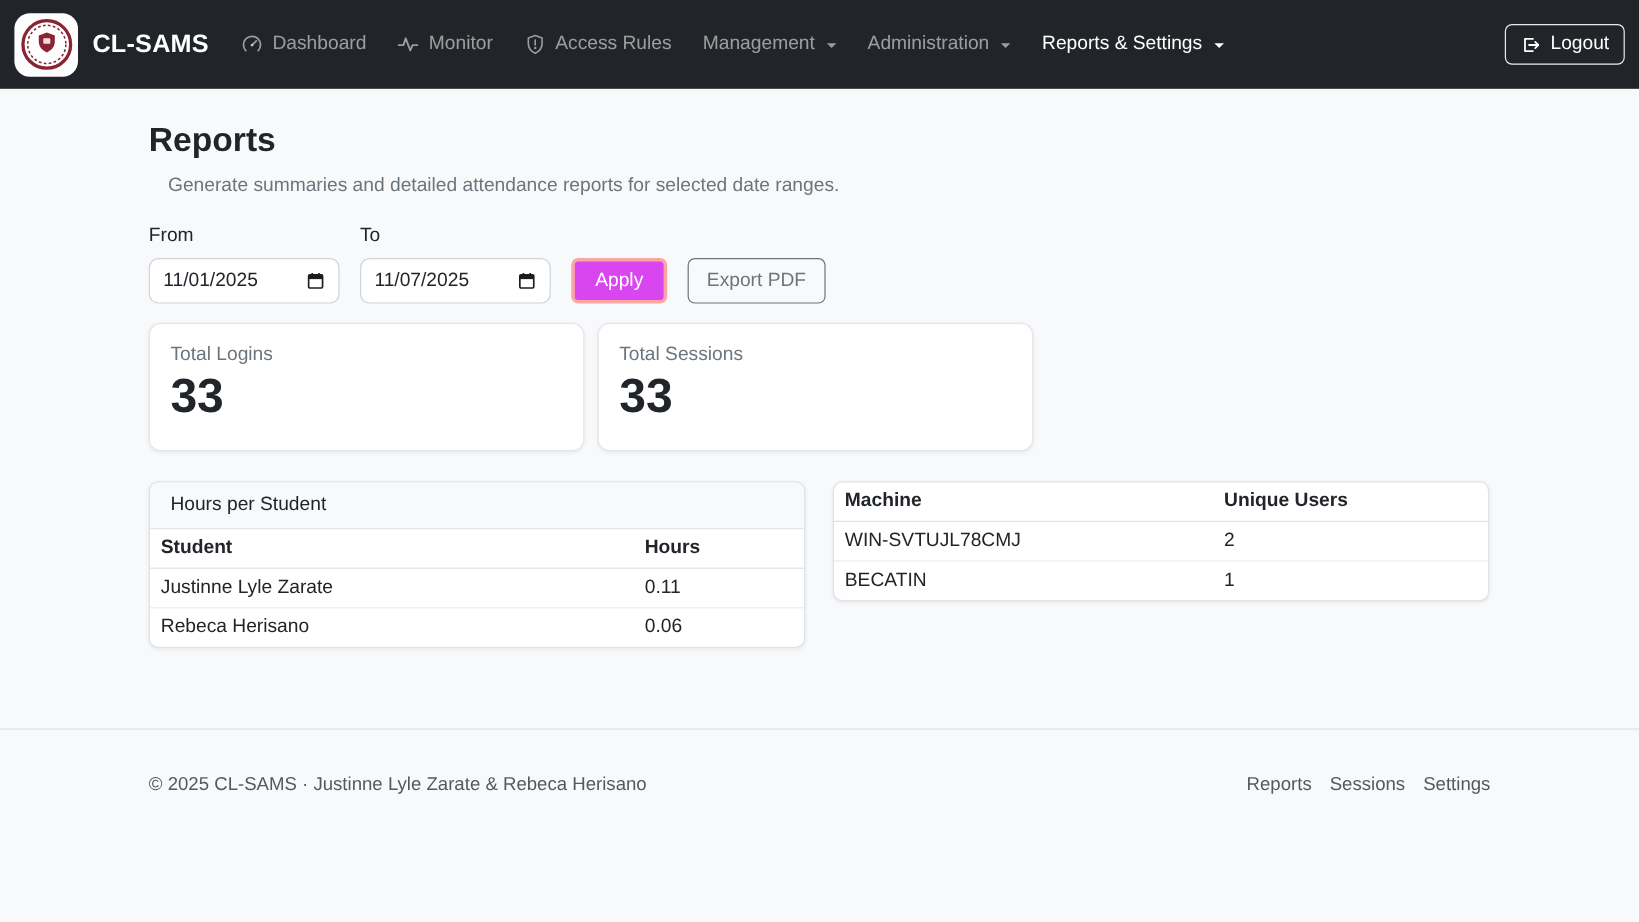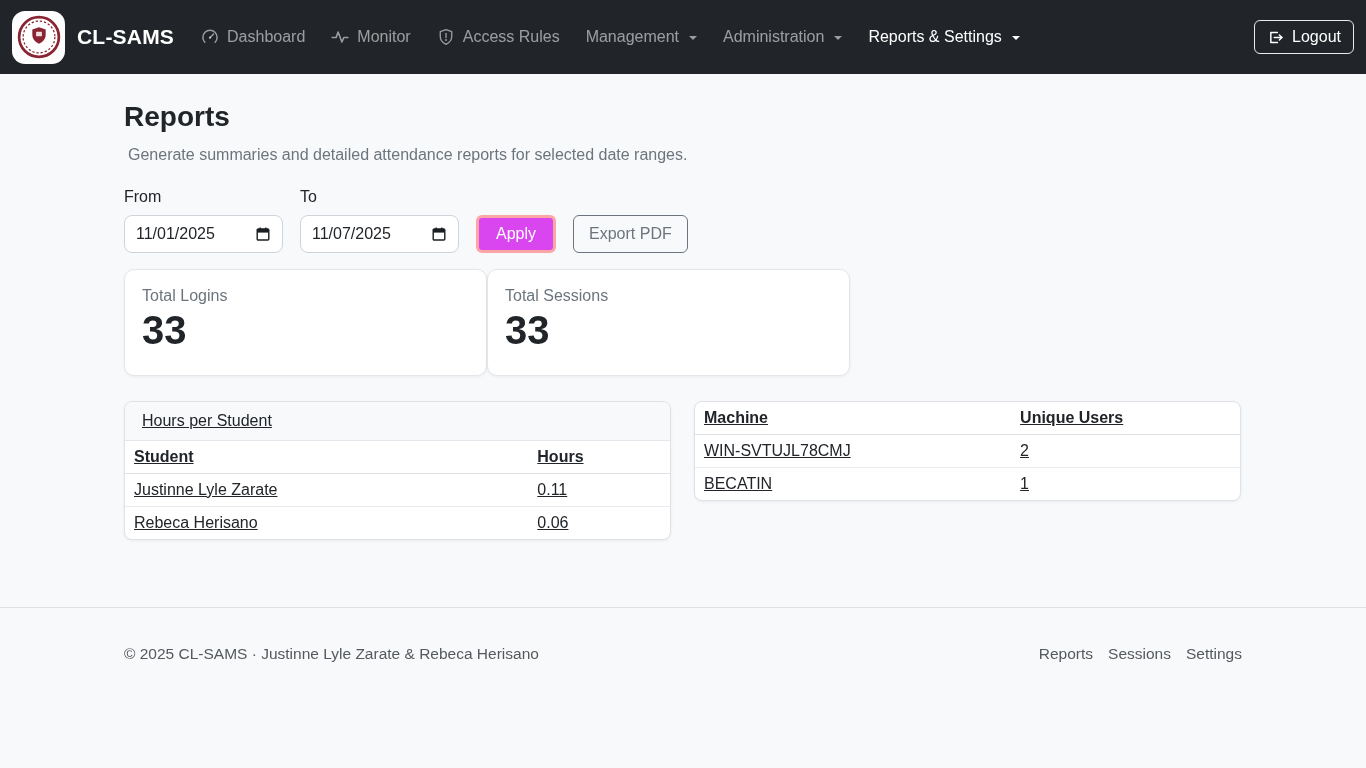--- a/index.html
+++ b/index.html
@@ -44,55 +44,55 @@
     display: flex; align-items: center; gap: 8px;
     background: transparent; color: #fff;
     border: 1px solid #e9ecef; border-radius: 6px;
     font-size: 16px; font-family: inherit;
     padding: 7px 12px; cursor: pointer;
   }
 
   
   main { width: 1118px; margin: 0 auto; padding-top: 27px; }
   .page-title { font-size: 28px; font-weight: 700; color: #212529; margin: 0 0 13px; }
-  .page-subtitle { font-size: 16px; color: #6c757d; margin: 0 4px 24px; }
+  .page-subtitle { font-size: 16px; color: #6c757d; margin: 0 16px 24px; }
 
   .filter-row { display: flex; align-items: flex-end; gap: 17px; }
   .field-label { display: block; font-size: 16px; color: #212529; margin-bottom: 9px; }
   .date-input {
     width: 159px; height: 38px; background: #fff;
     border: 1px solid #ced4da; border-radius: 8px;
     display: flex; align-items: center; padding: 0 11px;
   }
   .date-input input {
     border: none; outline: none; background: transparent;
     font-family: inherit; font-size: 16px; color: #212529;
     width: 100%; padding: 0;
   }
   .cal-btn { background: none; border: none; padding: 0; margin-left: 6px; cursor: pointer; display: flex; }
   .btn { height: 38px; border-radius: 6px; font-size: 16px; font-family: inherit; cursor: pointer; }
   .btn-primary { background: #d946ef; border: 3px solid #fca5a5; color: #fff; padding: 0 17px; }
   .btn-outline-secondary { background: transparent; border: 1px solid #6c757d; color: #6c757d; padding: 0 15px; }
 
-  .cards-row { display: flex; gap: 0; margin-top: 16px; }
+  .cards-row { display: flex; gap: 11px; margin-top: 16px; }
   .stat-card {
     width: 363px; height: 107px; background: #fff;
     border: 1px solid #e3e6ea; border-radius: 10px;
     box-shadow: 0 1px 3px rgba(0,0,0,.06);
     padding: 17px 17px;
   }
   .stat-label { font-size: 16px; color: #6c757d; margin-bottom: 4px; }
   .stat-value { font-size: 40px; font-weight: 700; color: #212529; line-height: 1.05; }
 
   .tables-row { display: flex; gap: 23px; margin-top: 25px; }
   .table-card {
     width: 547px; background: #fff;
     border: 1px solid #dfe3e7; border-radius: 8px;
     box-shadow: 0 1px 3px rgba(0,0,0,.06);
-    overflow: hidden; align-self: flex-start; text-decoration: underline;
+    overflow: hidden; align-self: flex-start;
   }
   .table-card-header {
     padding: 10px 17px; background: #f8f9fa;
     border-bottom: 1px solid #e3e6ea;
     font-size: 16px; color: #212529;
   }
   table { width: 100%; border-collapse: collapse; font-size: 16px; color: #212529; }
   th, td { text-align: left; padding: 7px 9px; }
   th { font-weight: 700; border-bottom: 1px solid #dee2e6; }
   td { border-bottom: 1px solid #e9ecef; }

